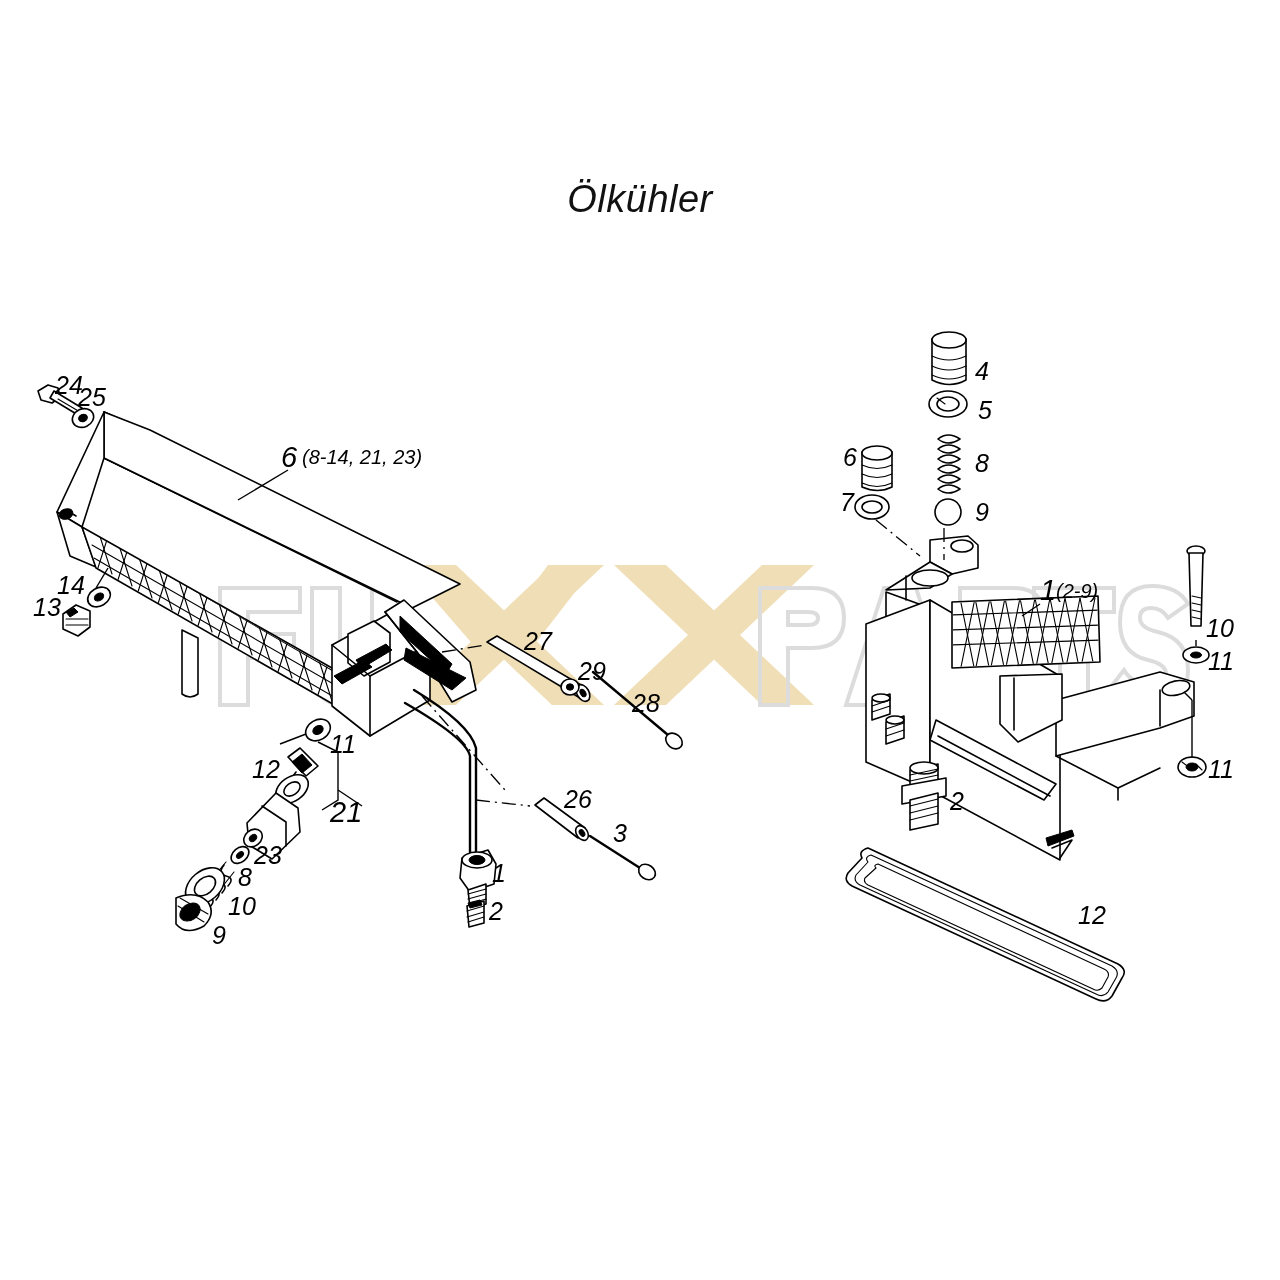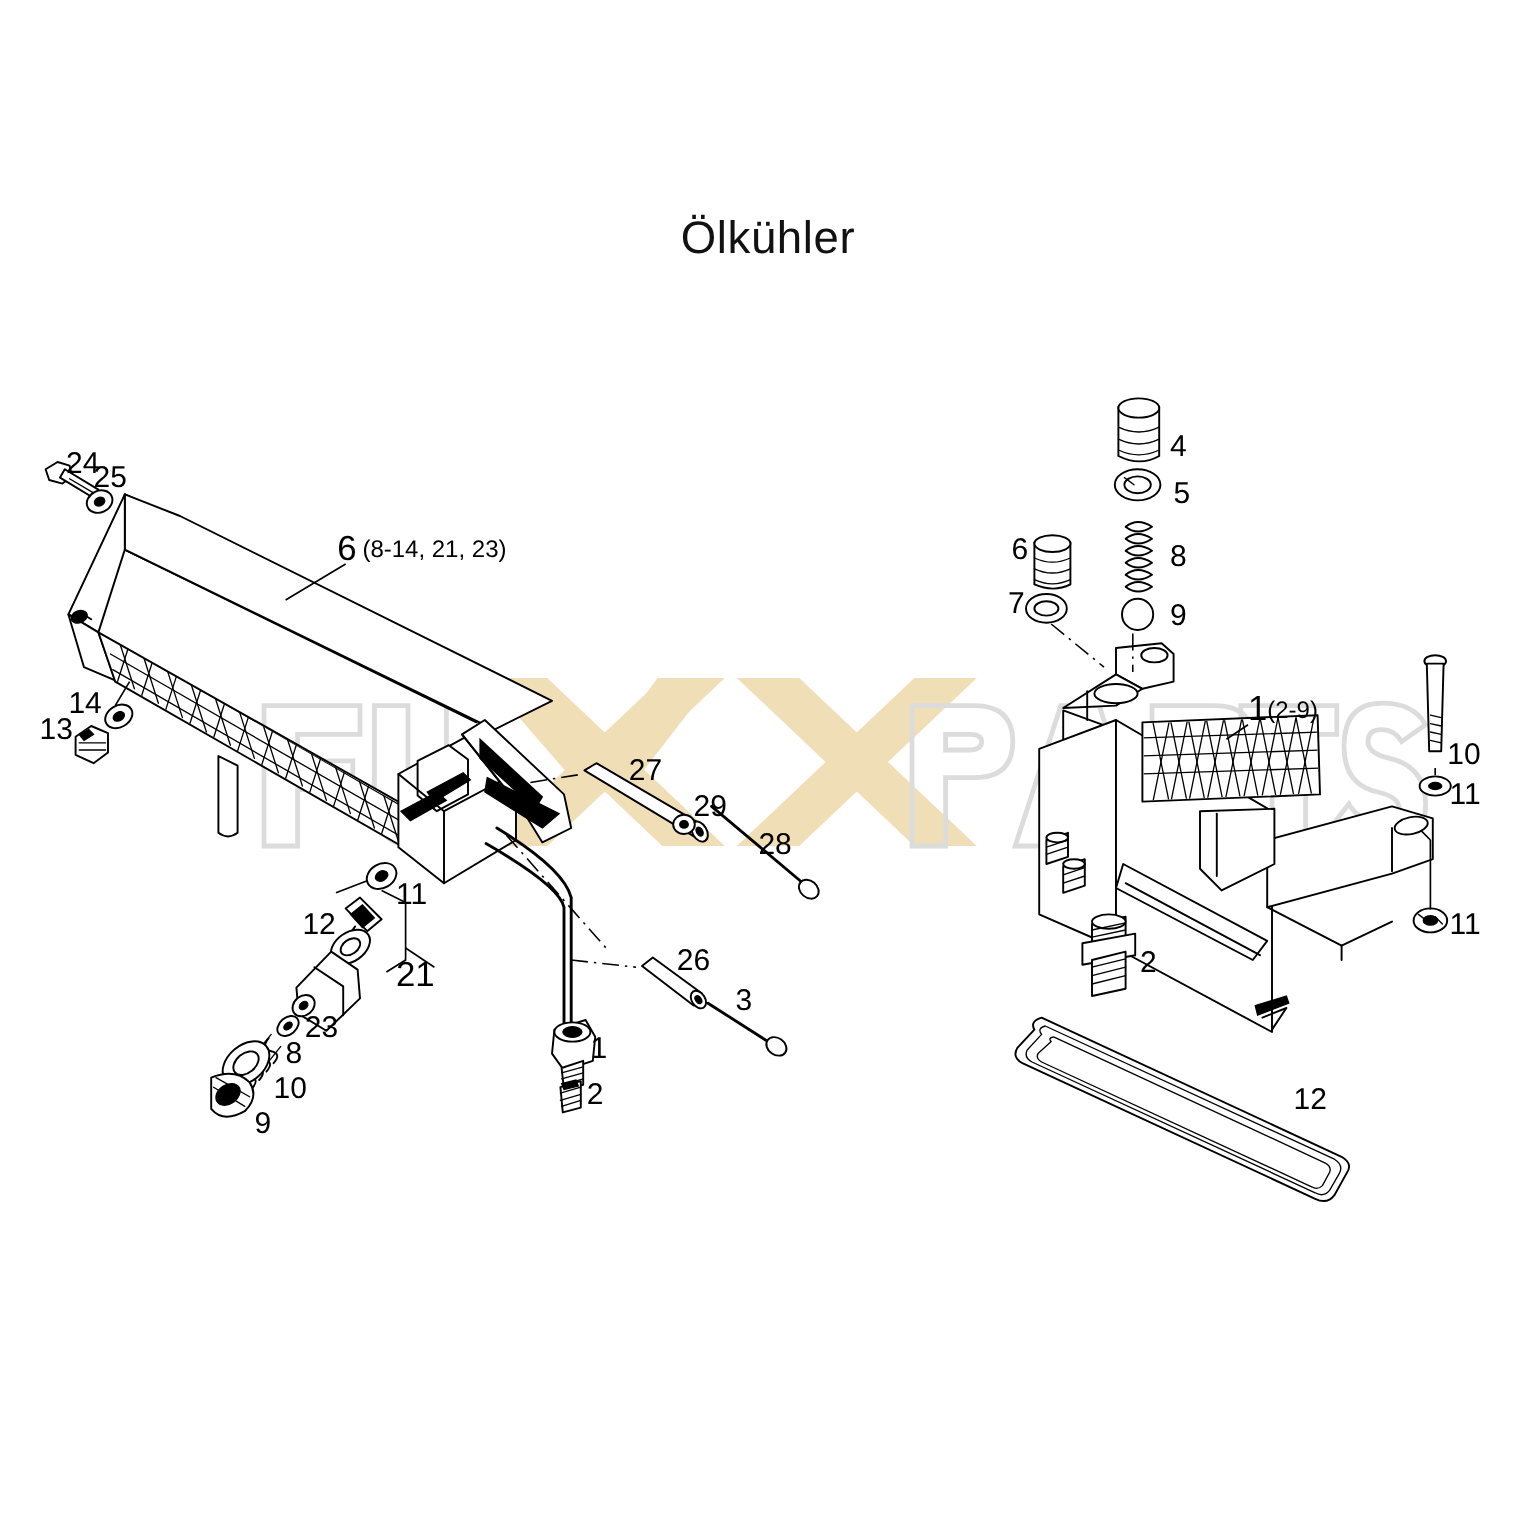--- a/index.html
+++ b/index.html
@@ -12,20 +12,21 @@
     height: 1280px;
     font-family: "Liberation Sans", sans-serif;
     overflow: hidden;
     position: relative;
   }
   #page {
     position: relative;
     width: 1112px;
     height: 1280px;
     background: #ffffff;
+    font-style: italic;
   }
   #title {
     position: absolute;
     left: 0;
     top: 178px;
     width: 1280px;
     text-align: center;
     font-size: 38px;
     font-weight: 400;
     color: #111111;

